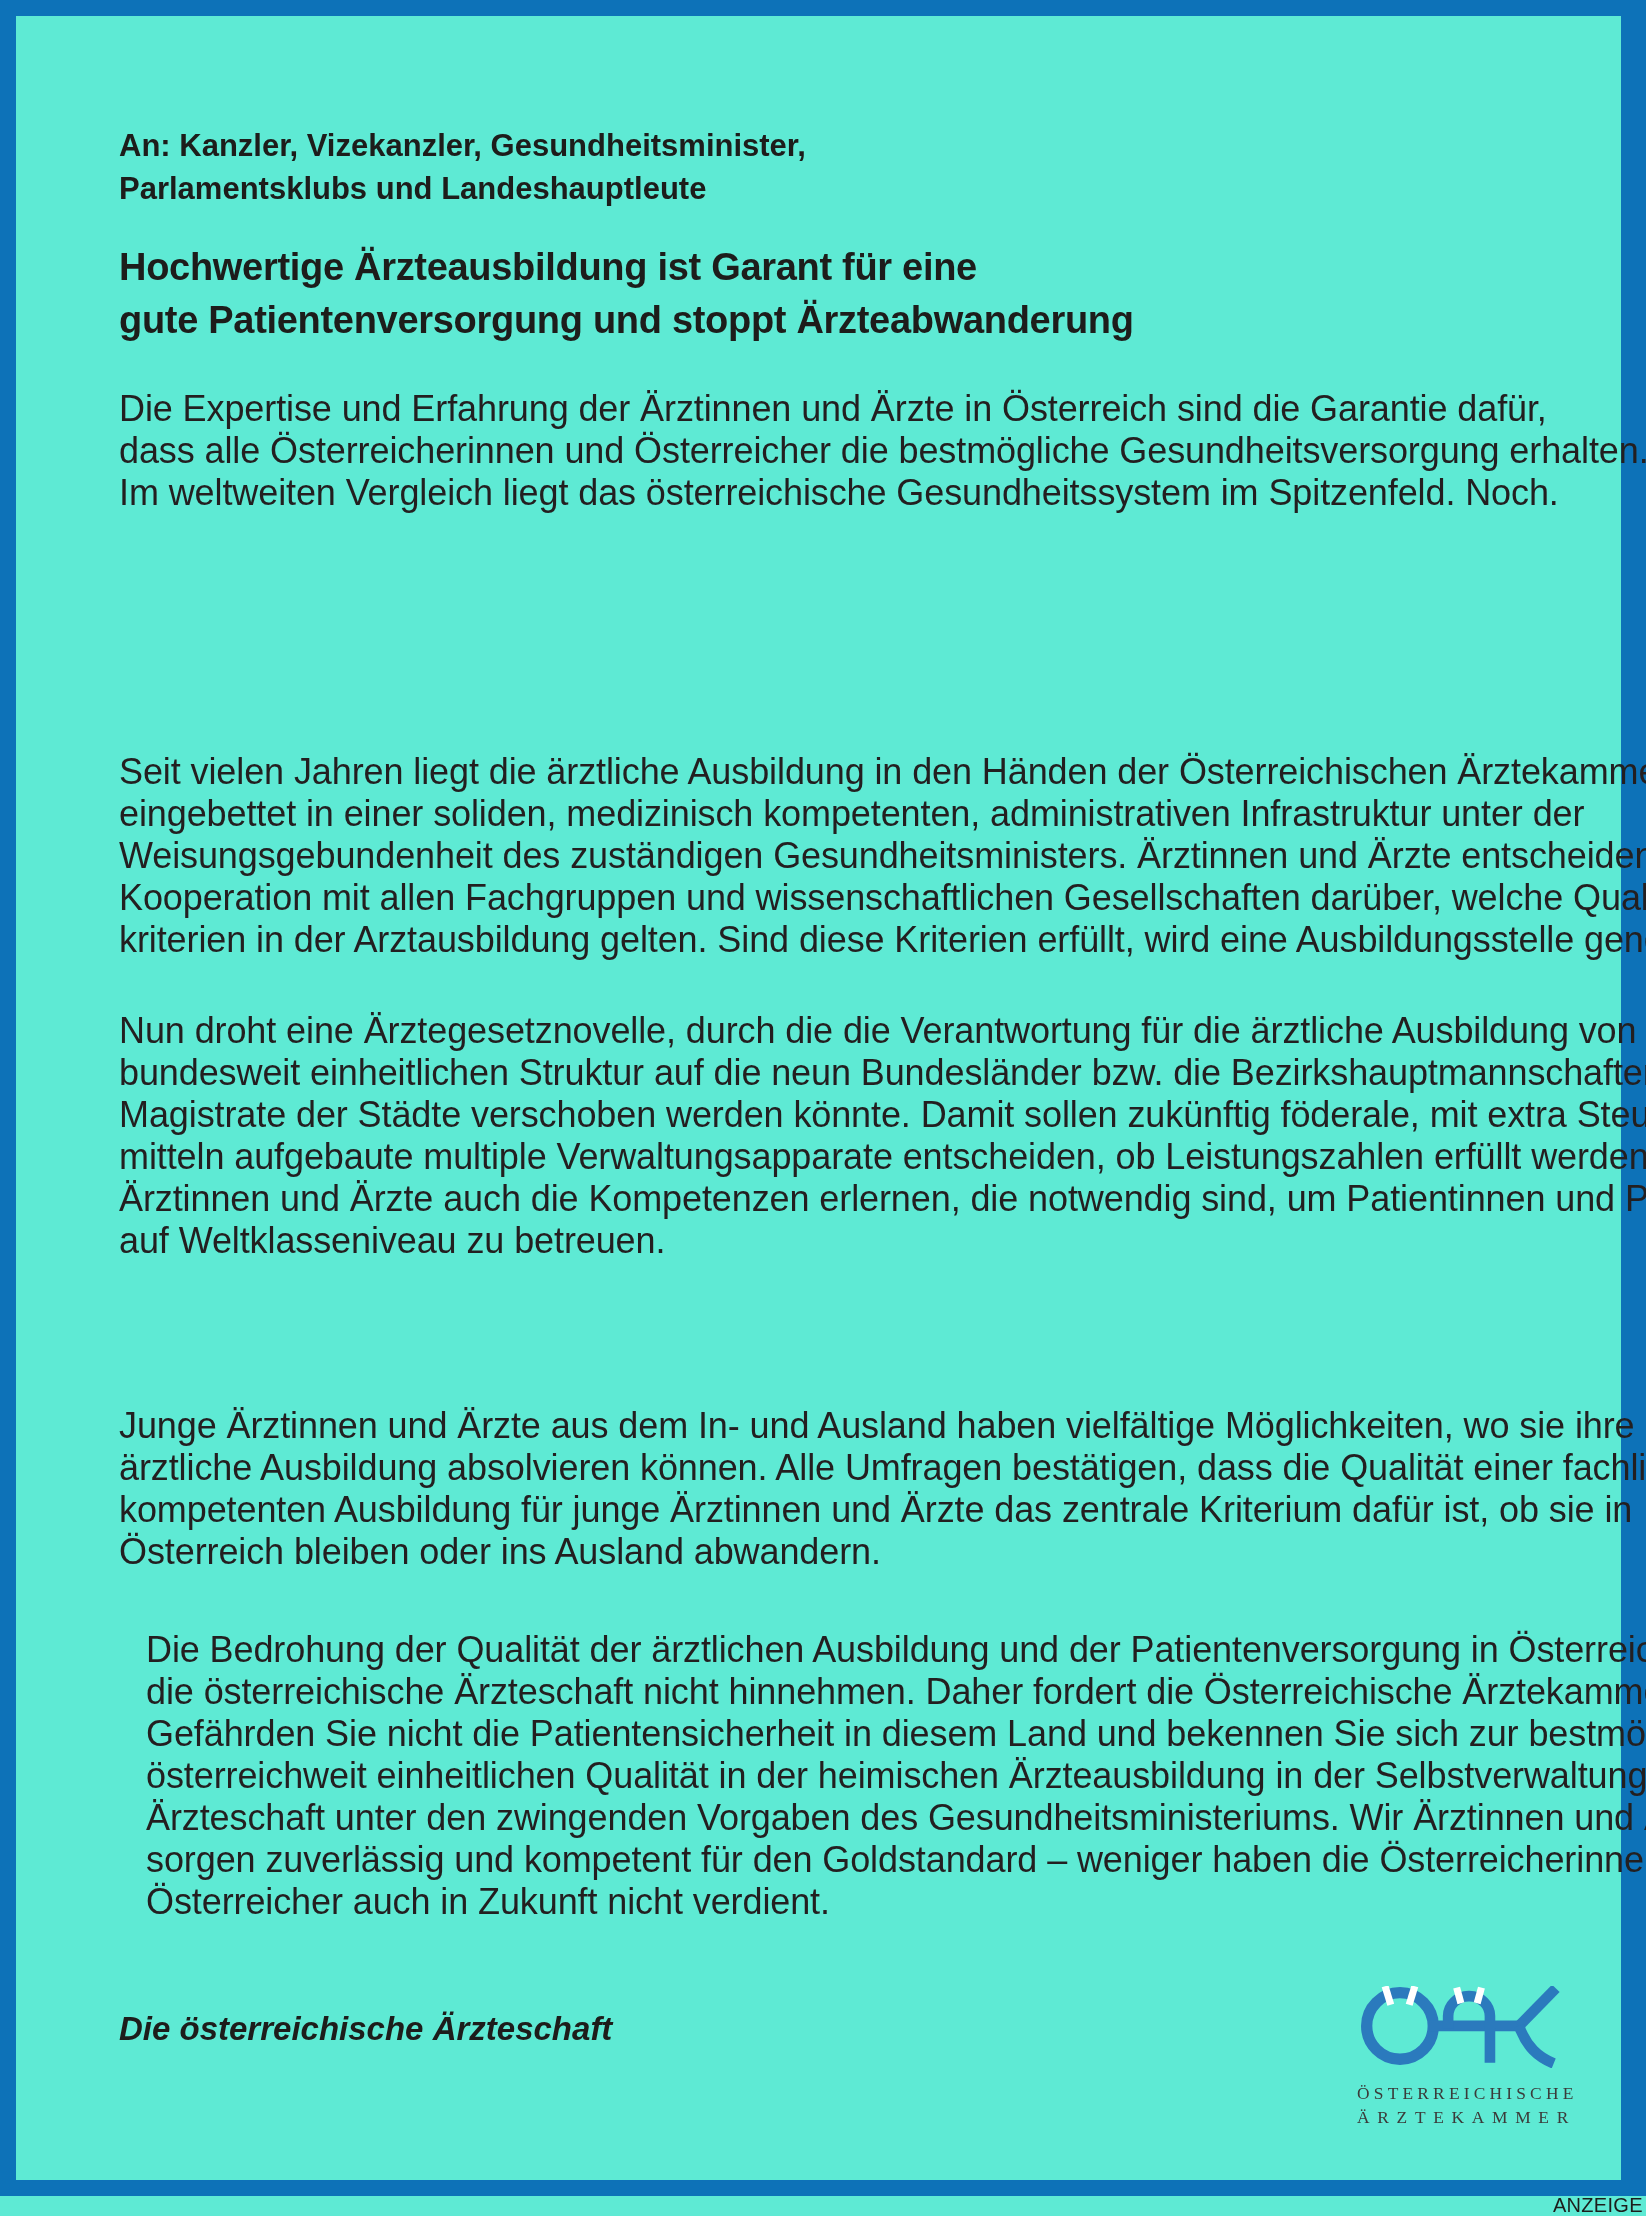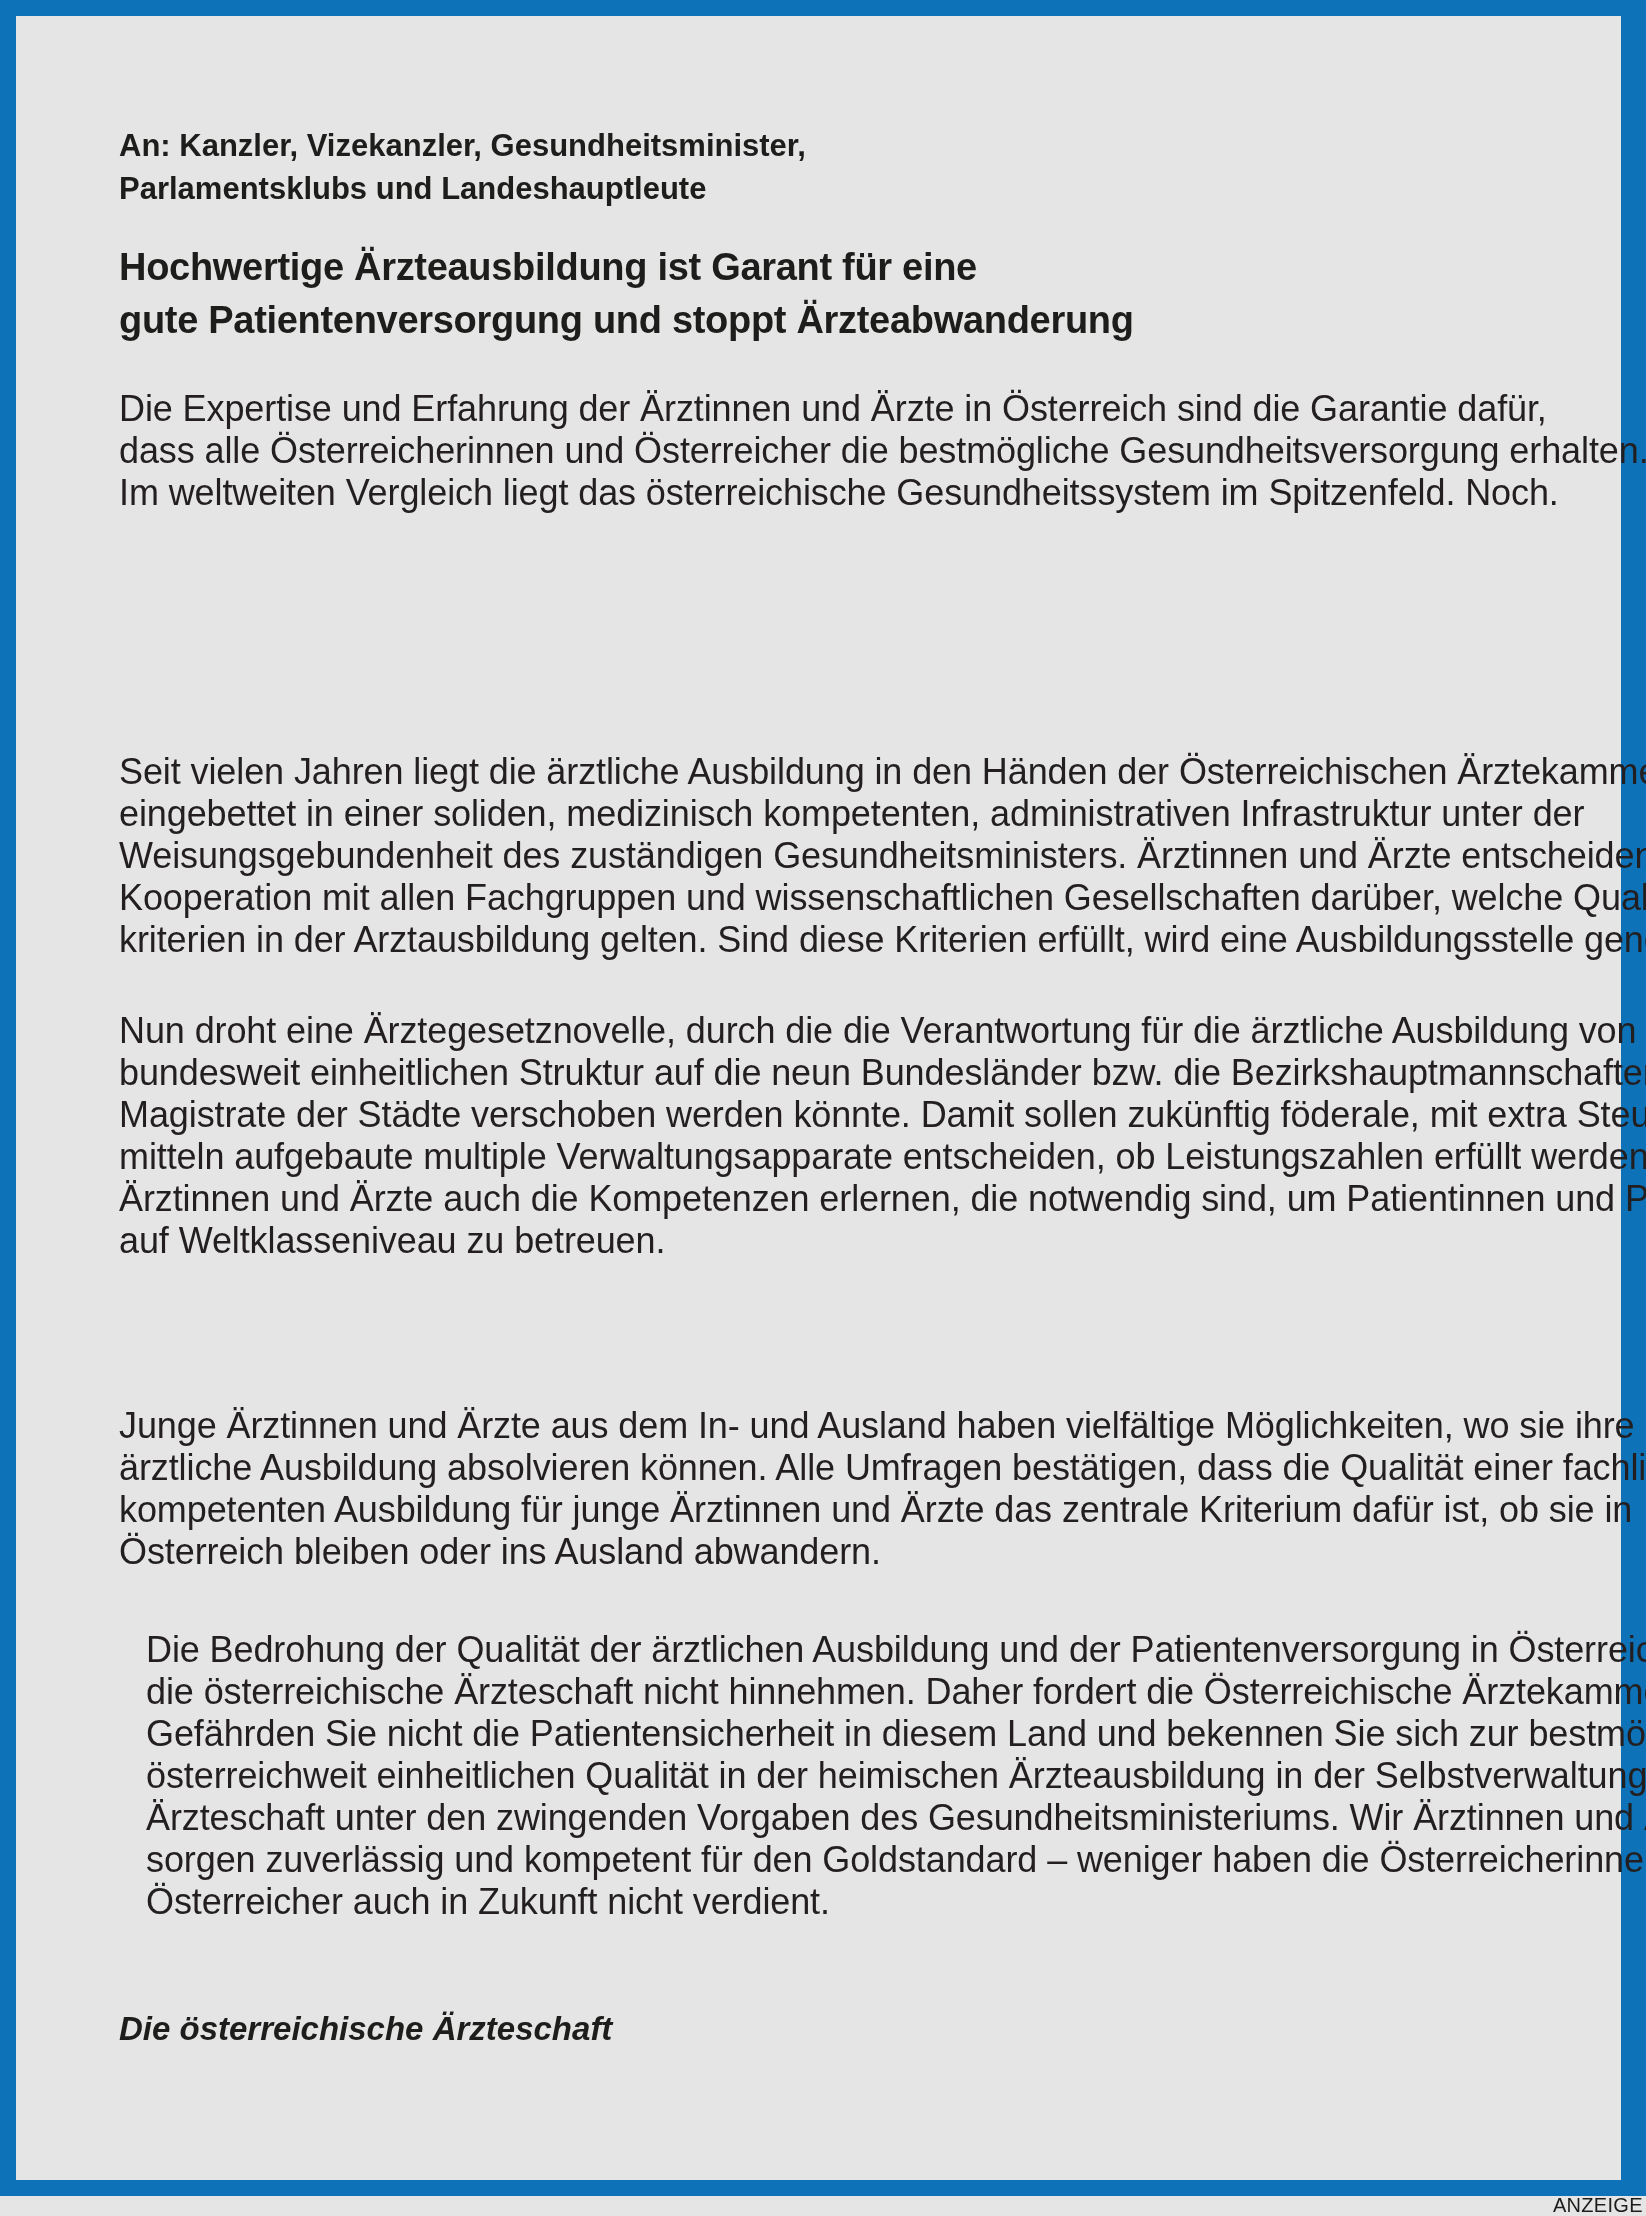--- a/index.html
+++ b/index.html
@@ -1,20 +1,20 @@
 <!DOCTYPE html>
 <html style="font-size:11px"><head>
 <meta charset="utf-8">
 <style>
   html,body{margin:0;padding:0;background:#ffffff;}
   .page{
     position:relative;
     width:1647px;
     height:2216px;
-    background:#e5e5e5;
+    background:#5eead4;
     font-family:"Liberation Sans", sans-serif;
     overflow:hidden;
   }
   .frame{
     position:absolute;
     left:0; top:0;
     width:1647px;
     height:2196px;
     box-sizing:border-box;
     border:16.7px solid #0d72b8;
@@ -146,17 +146,41 @@
   <div class="txt body-par p6">Die Bedrohung der Qualität der ärztlichen Ausbildung und der Patientenversorgung in Österreich kann
 die österreichische Ärzteschaft nicht hinnehmen. Daher fordert die Österreichische Ärztekammer Sie auf:
 Gefährden Sie nicht die Patientensicherheit in diesem Land und bekennen Sie sich zur bestmöglichen,
 österreichweit einheitlichen Qualität in der heimischen Ärzteausbildung in der Selbstverwaltung der
 Ärzteschaft unter den zwingenden Vorgaben des Gesundheitsministeriums. Wir Ärztinnen und Ärzte
 sorgen zuverlässig und kompetent für den Goldstandard – weniger haben die Österreicherinnen und
 Österreicher auch in Zukunft nicht verdient.</div>
 
   <div class="txt signature">Die österreichische Ärzteschaft</div>
 
+  <div class="logo-block">
+    <svg class="logo-mark" viewBox="0 0 295 115" xmlns="http://www.w3.org/2000/svg">
+      <g fill="none" stroke-linecap="butt" stroke="#2b7abd">
+
+        <circle cx="55" cy="56" r="47" stroke-width="16"></circle>
+
+        <path d="M 96 56 H 223" stroke-width="15"></path>
+
+        <path d="M 123 60 V 42 A 29 28 0 0 1 152 14 L 153 14 A 29 28 0 0 1 182 42 V 108" stroke-width="15"></path>
+
+        <path d="M 275 3 L 223 56" stroke-width="15"></path>
+
+        <path d="M 223 56 C 234 86 250 100 272 109" stroke-width="15"></path>
+
+        <path d="M 34 0 L 42 26" stroke="#ffffff" stroke-width="10"></path>
+        <path d="M 76 0 L 68 26" stroke="#ffffff" stroke-width="10"></path>
+
+        <path d="M 135 2 L 141 24" stroke="#ffffff" stroke-width="10"></path>
+        <path d="M 170 2 L 164 24" stroke="#ffffff" stroke-width="10"></path>
+      </g>
+    </svg>
+    <div class="logo-caption-1">ÖSTERREICHISCHE</div>
+    <div class="logo-caption-2">ÄRZTEKAMMER</div>
+  </div>
 
   <div class="anzeige">ANZEIGE</div>
 
 </div>
 
 
 </body></html>

